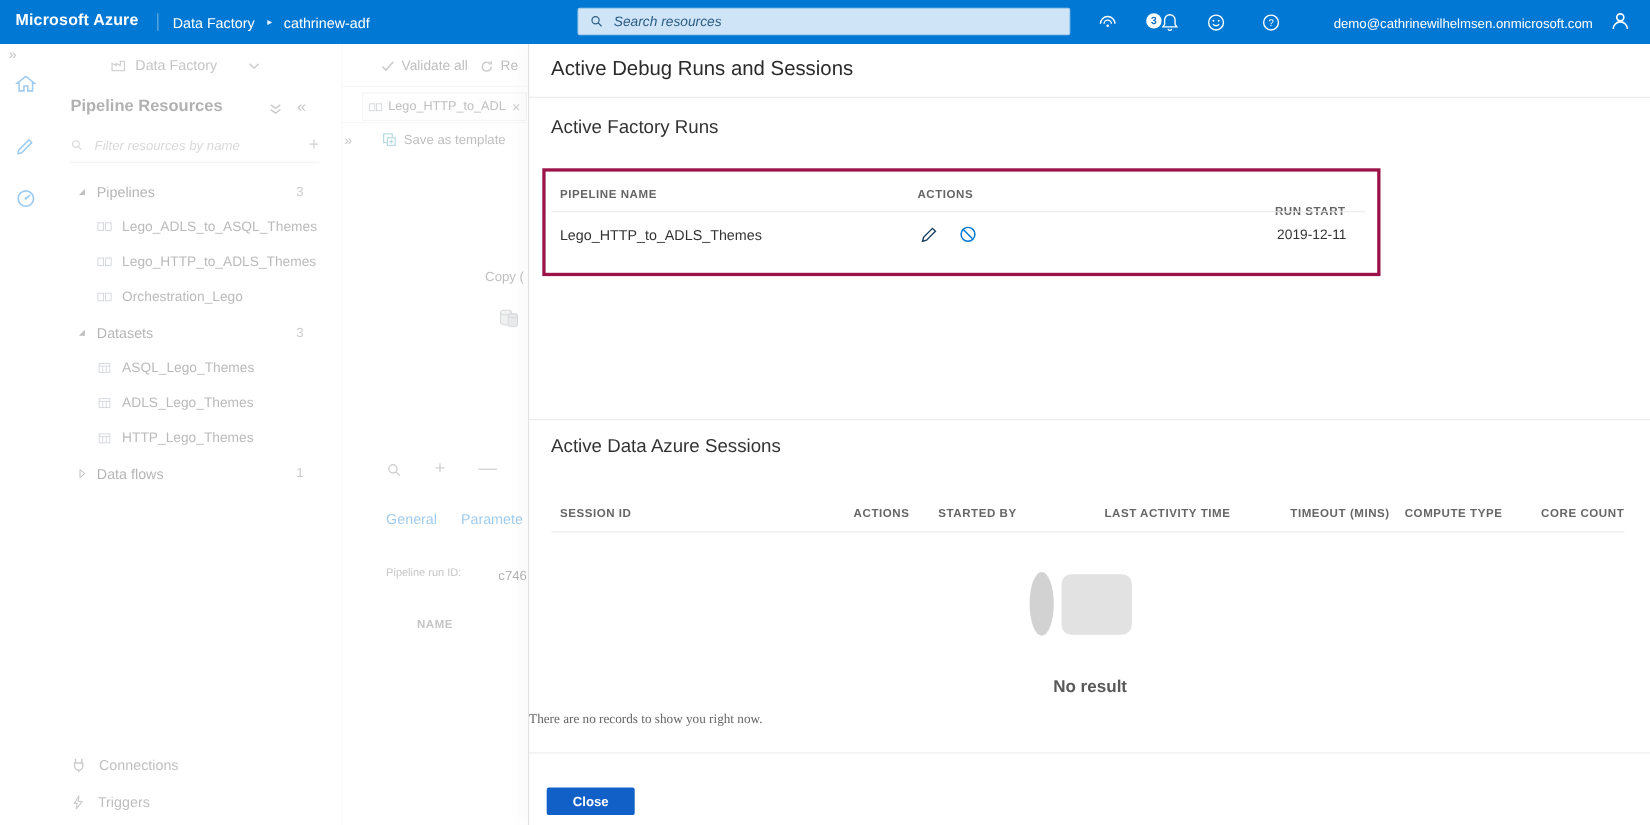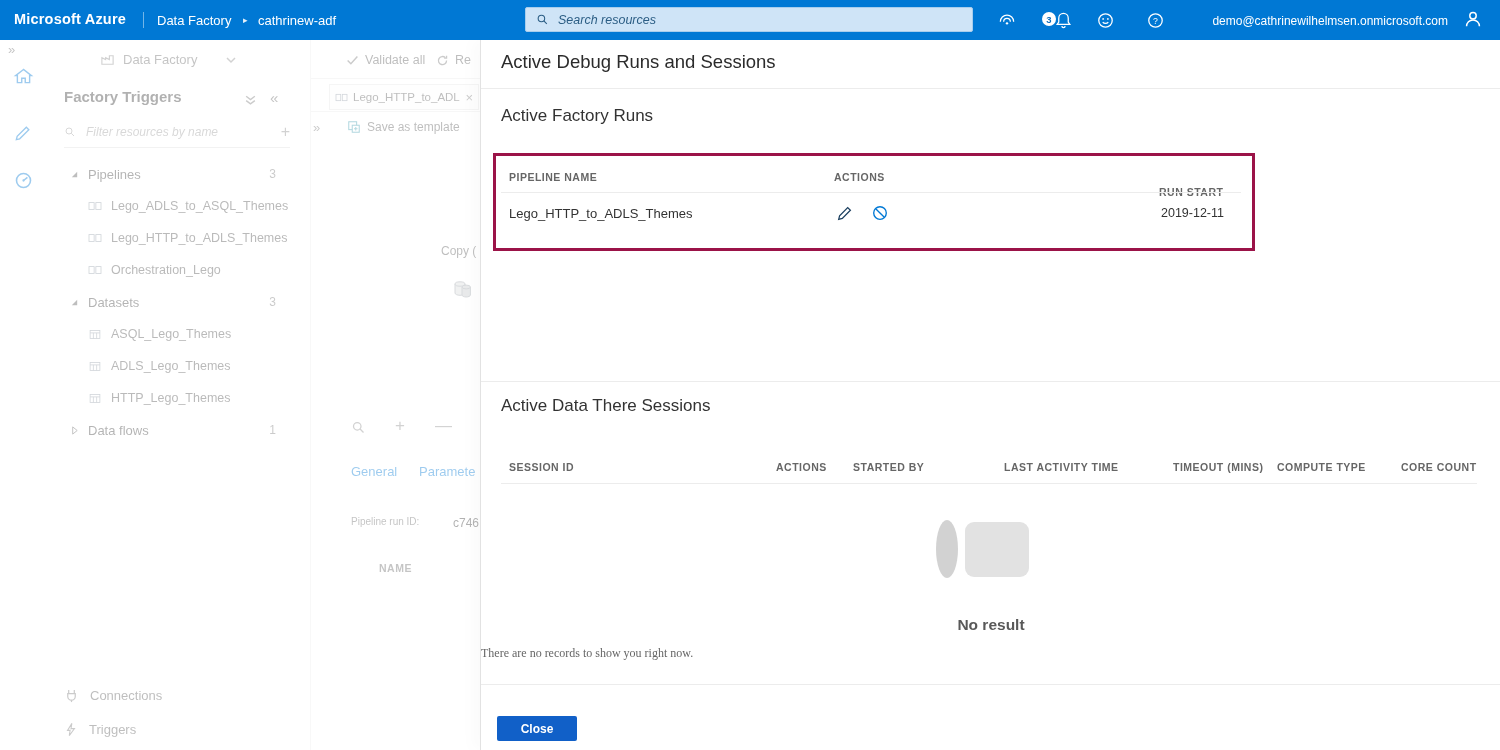--- a/index.html
+++ b/index.html
@@ -158,21 +158,21 @@
           </svg>
       </span>
       <span>Data Factory</span>
       <span style="margin-left:20px;display:flex;">
         <svg width="12" height="12" viewBox="0 0 12 12">
             <path d="M2 4l4 4 4-4" fill="none" stroke="#888" stroke-width="1.5"></path>
           </svg>
       </span>
     </div>
 
-    <div class="fr-title">Factory Triggers</div>
+    <div class="fr-title">Pipeline Resources</div>
     <span class="hdr-ico" style="left:196px;">
       <svg width="13" height="13" viewBox="0 0 12 12">
           <path d="M2 3l4 3 4-3M2 7l4 3 4-3" fill="none" stroke="#777" stroke-width="1.3"></path>
         </svg>
     </span>
     <span class="hdr-ico" style="left:222px;top:49px;font-size:15px;">«</span>
 
     <div class="filter-row">
       <span style="display:flex;">
         <svg width="12" height="12" viewBox="0 0 24 24">
@@ -391,21 +391,21 @@
         <svg width="18" height="18" viewBox="0 0 20 20">
             <circle cx="10" cy="10" r="7" fill="none" stroke="#0078d4" stroke-width="1.5"></circle>
             <path d="M5.5 5.5l9 9" stroke="#0078d4" stroke-width="1.5"></path>
           </svg>
       </span>
       <span class="cell" style="left:680px;top:166px;font-size:12.5px;">2019-12-11</span>
     </div>
 
     <div class="pdiv" style="top:341px;"></div>
 
-    <h2 class="sec-title" style="top:356px;font-weight:400;margin:0;">Active Data There Sessions</h2>
+    <h2 class="sec-title" style="top:356px;font-weight:400;margin:0;">Active Data Azure Sessions</h2>
 
     <span class="abs colhdr" style="left:28px;top:421px;">SESSION ID</span>
     <span class="abs colhdr" style="left:295px;top:421px;">ACTIONS</span>
     <span class="abs colhdr" style="left:372px;top:421px;">STARTED BY</span>
     <span class="abs colhdr" style="left:523px;top:421px;">LAST ACTIVITY TIME</span>
     <span class="abs colhdr" style="left:692px;top:421px;">TIMEOUT (MINS)</span>
     <span class="abs colhdr" style="left:796px;top:421px;">COMPUTE TYPE</span>
     <span class="abs colhdr" style="left:920px;top:421px;">CORE COUNT</span>
     <div class="pdiv" style="left:20px;top:443px;width:976px;"></div>
 

